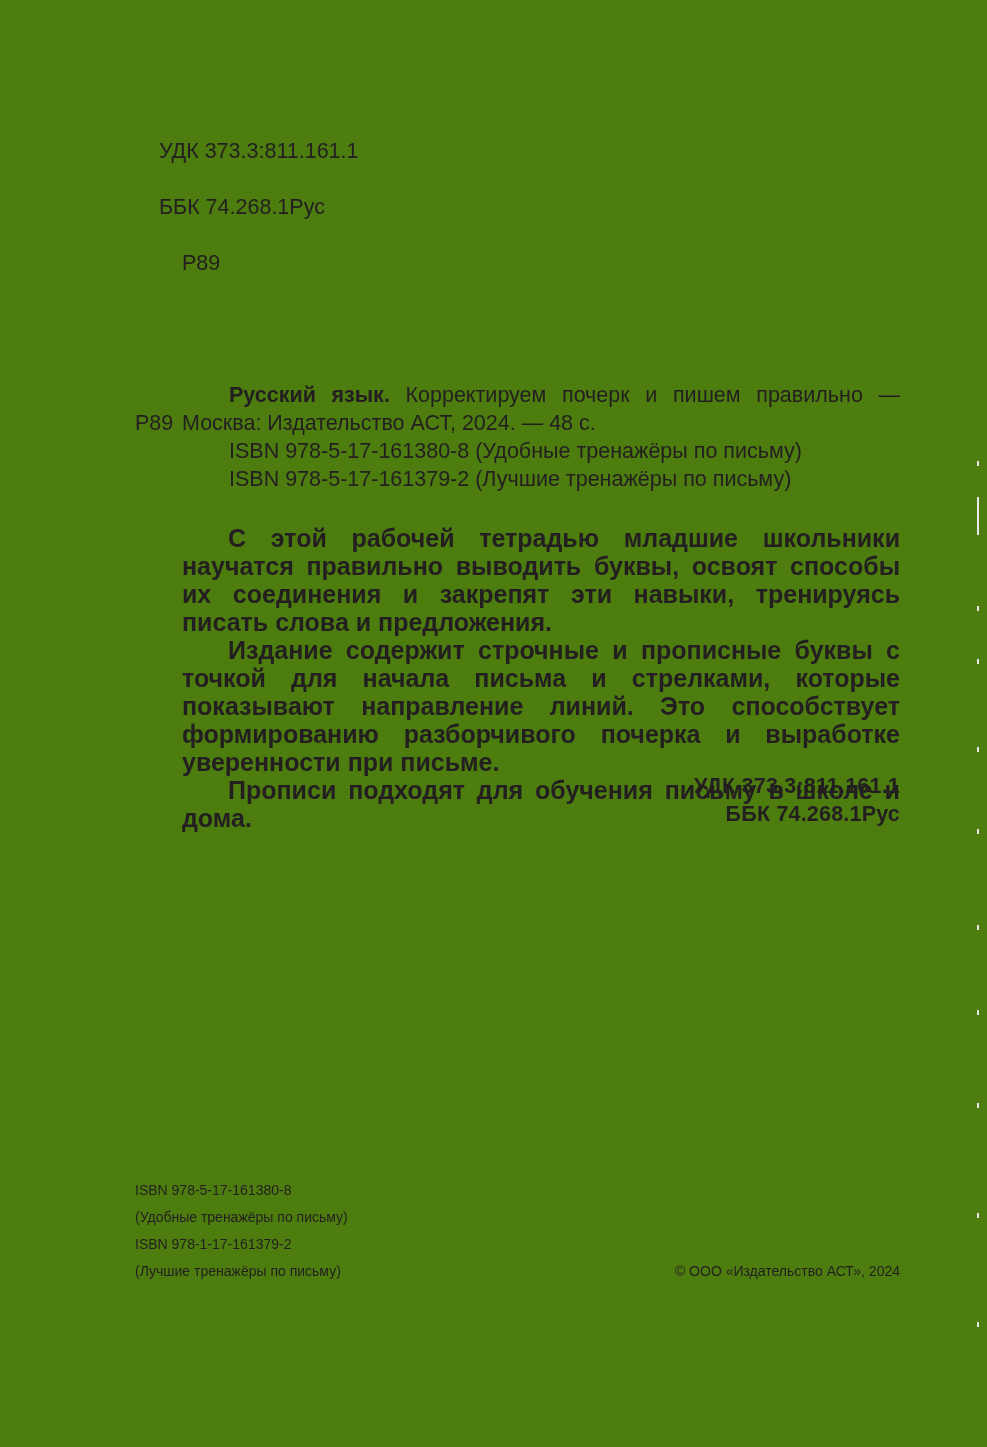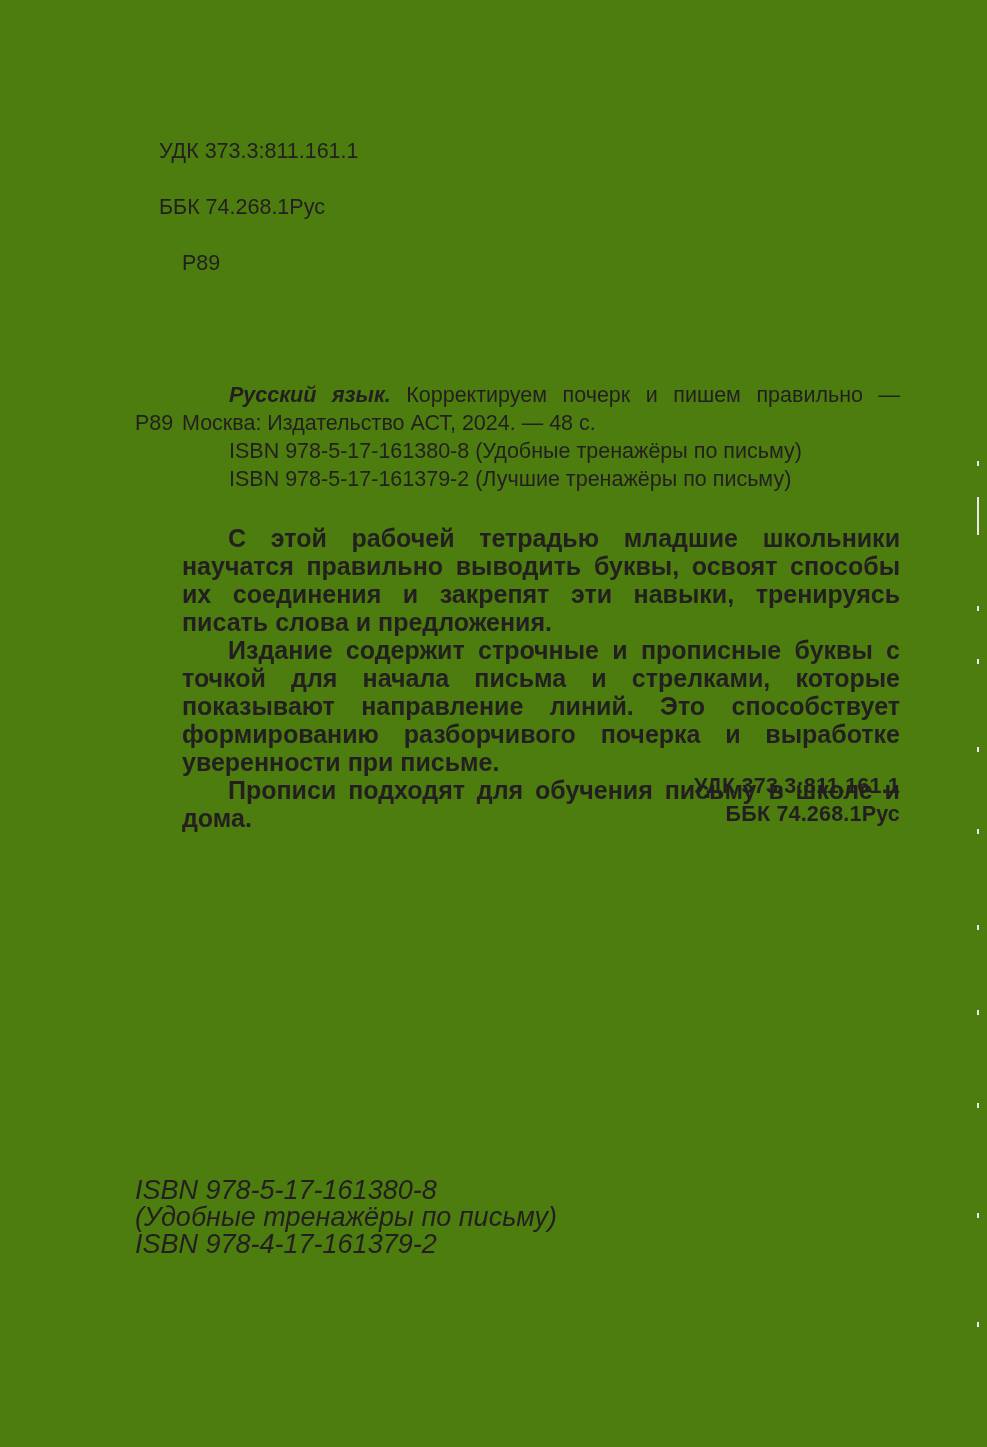--- a/index.html
+++ b/index.html
@@ -58,21 +58,20 @@
     top: 27.5px;
     text-indent: 0;
     font-size: 21.5px;
   }
   .record-inner {
     padding-left: 47px;
     text-indent: 47px;
   }
   .record-inner b {
     font-weight: bold;
-    font-style: italic;
   }
 
   .isbn-list {
     margin-top: 0;
     padding-left: 94px;
     font-size: 21.5px;
     line-height: 28px;
   }
   .isbn-list div {
     white-space: nowrap;
@@ -106,23 +105,22 @@
     font-weight: bold;
     letter-spacing: 0.2px;
   }
 
   
   .footer {
     position: absolute;
     left: 135px;
     top: 1177px;
     width: 765px;
-    font-size: 27px;
+    font-size: 14px;
     line-height: 27px;
-    font-style: italic;
   }
   .footer .left-col div {
     white-space: nowrap;
   }
   .footer-lastrow {
     display: flex;
     justify-content: space-between;
     align-items: baseline;
   }
   .footer-lastrow .copyright {
@@ -167,21 +165,25 @@
 
   <div class="udk-bold">
     <div>УДК 373.3:811.161.1</div>
     <div>ББК 74.268.1Рус</div>
   </div>
 
   <div class="footer">
     <div class="left-col">
       <div>ISBN 978-5-17-161380-8</div>
       <div>(Удобные тренажёры по письму)</div>
-      <div>ISBN 978-4-17-161379-2</div>
+      <div>ISBN 978-1-17-161379-2</div>
+    </div>
+    <div class="footer-lastrow">
+      <div>(Лучшие тренажёры по письму)</div>
+      <div class="copyright">© ООО «Издательство АСТ», 2024</div>
     </div>
   </div>
 
   <div class="speckle" style="left:977px; top:461px;"></div>
   <div class="speckle" style="left:977px; top:497px; height:38px;"></div>
   <div class="speckle" style="left:977px; top:606px;"></div>
   <div class="speckle" style="left:977px; top:659px;"></div>
   <div class="speckle" style="left:977px; top:747px;"></div>
   <div class="speckle" style="left:977px; top:829px;"></div>
   <div class="speckle" style="left:977px; top:925px;"></div>

